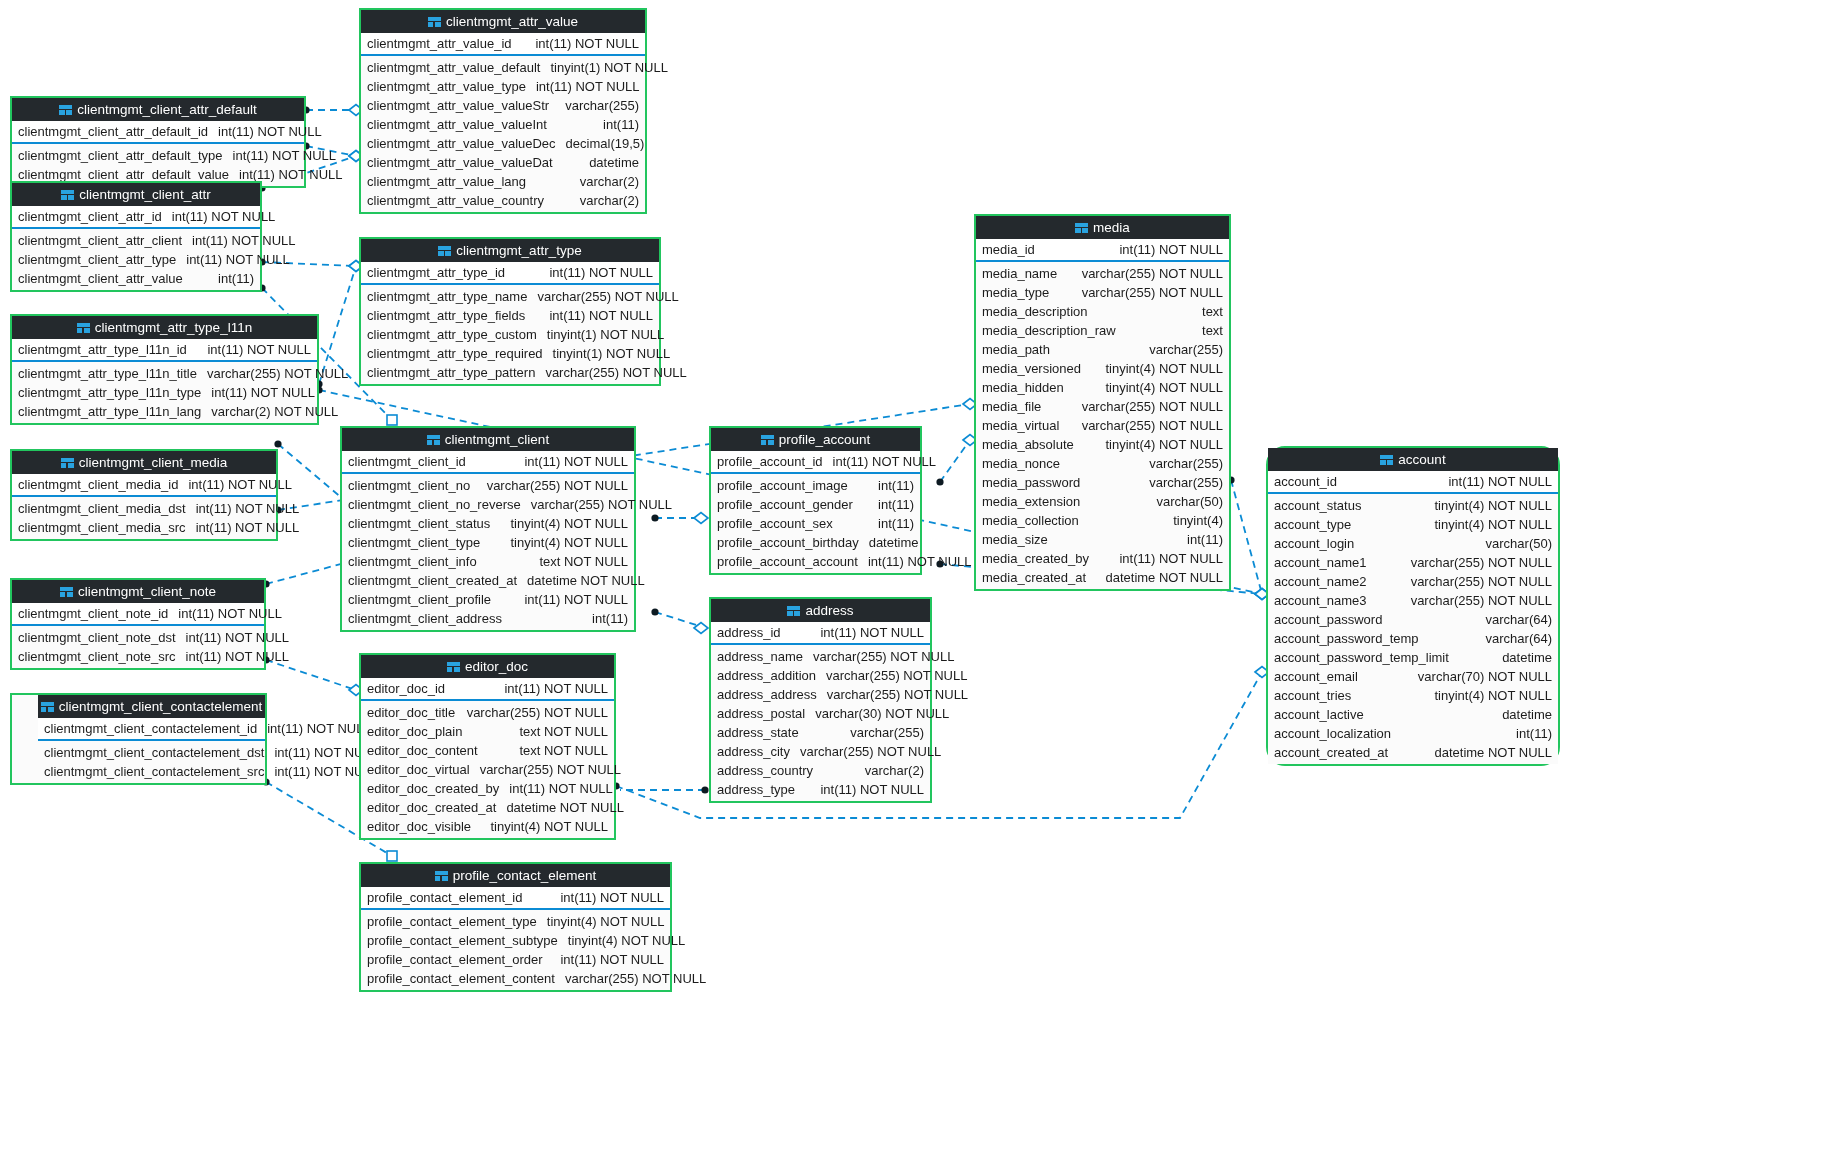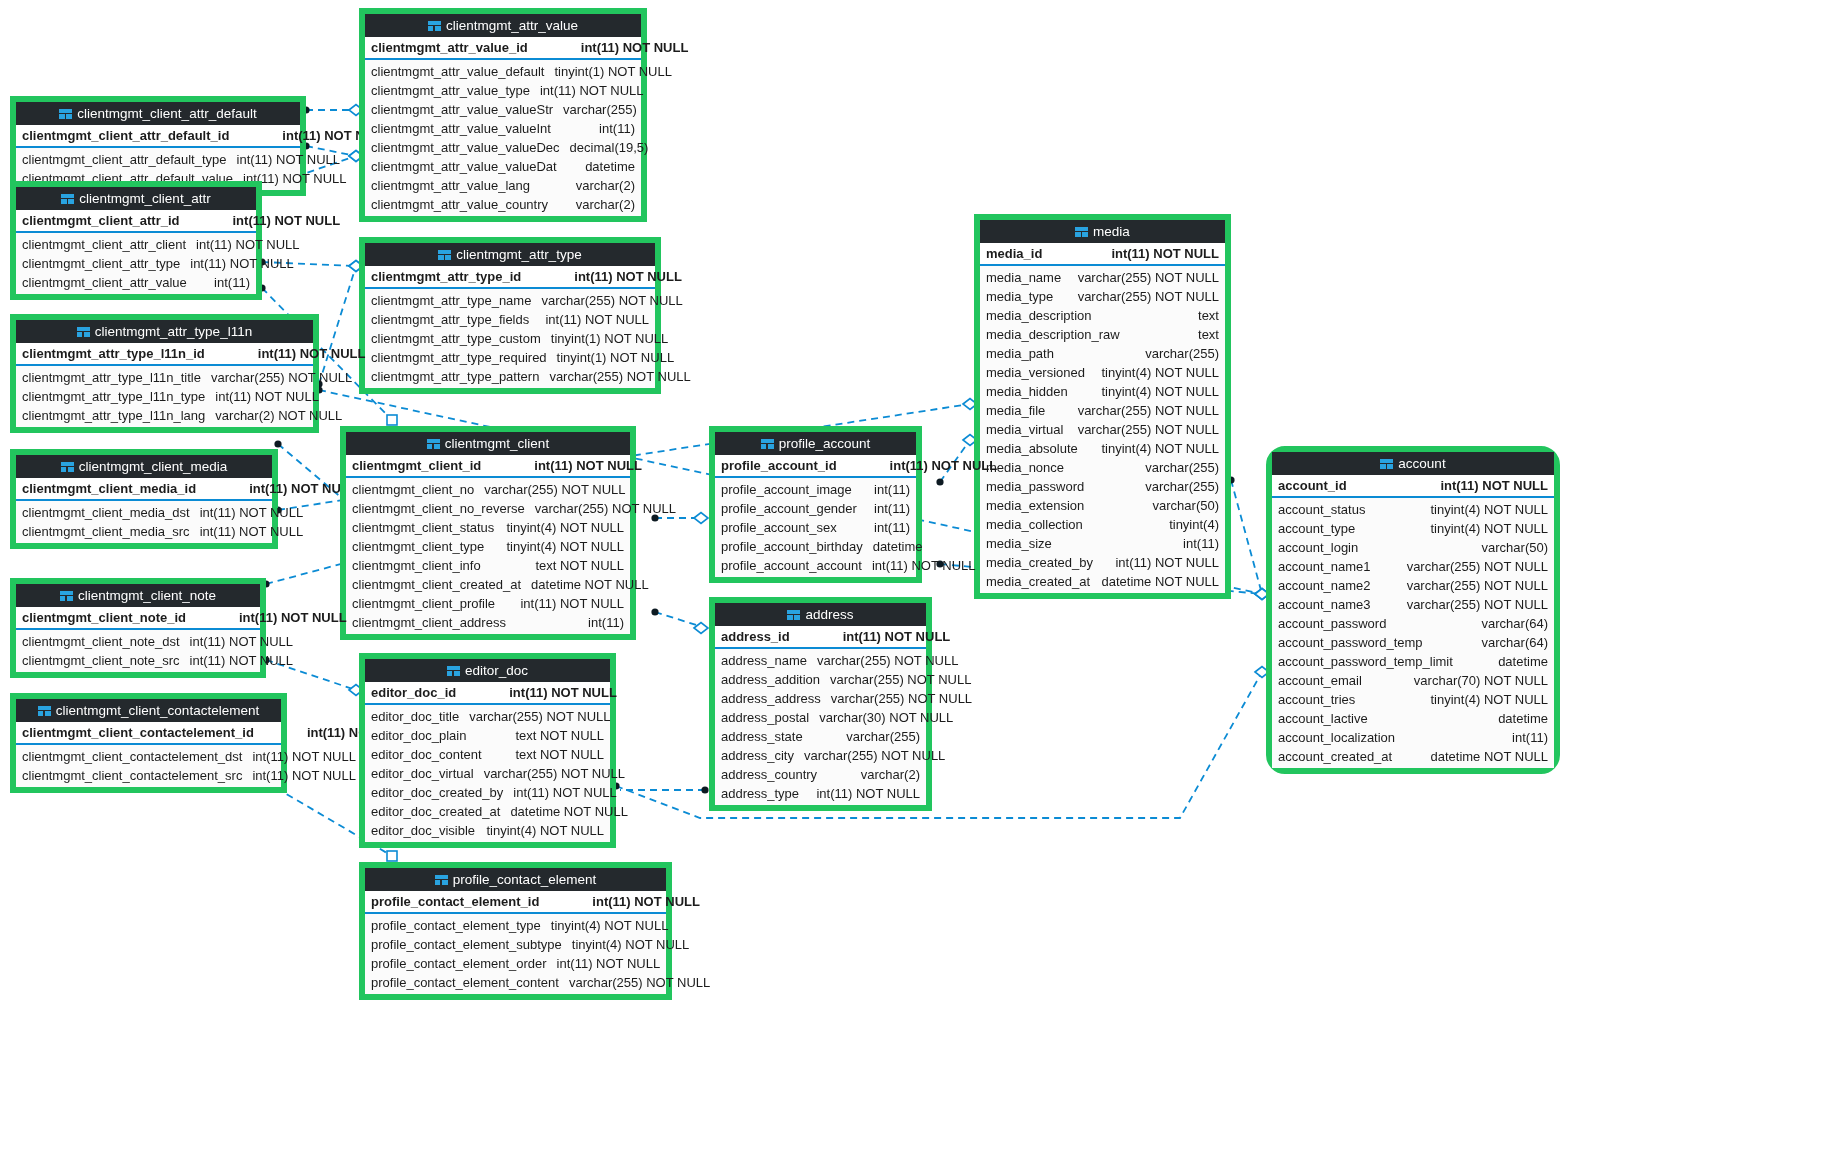--- a/index.html
+++ b/index.html
@@ -2,34 +2,34 @@
 <html><head>
 <meta charset="utf-8">
 <title>ER Diagram</title>
 <style>
   html,body{margin:0;padding:0;background:#ffffff;}
   body{width:1842px;height:1170px;position:relative;overflow:hidden;
        font-family:"Liberation Sans","DejaVu Sans",sans-serif;}
   #canvas{position:absolute;left:0;top:0;width:1842px;height:1170px;}
   #links{position:absolute;left:0;top:0;width:1842px;height:1170px;pointer-events:none;}
 
-  .tbl{position:absolute;box-sizing:border-box;border:6px solid #22c55e;background:#fbfbfb;}
+  .tbl{position:absolute;box-sizing:border-box;border:2px solid #22c55e;background:#fbfbfb;}
   .tbl .hdr{background:#24292d;color:#ffffff;font-size:13.5px;height:23px;line-height:23px;
             text-align:center;white-space:nowrap;position:relative;}
   .tbl .hdr .tic{display:inline-block;width:13px;height:10px;vertical-align:-1px;margin-right:5px;position:relative;}
   .tbl .hdr .tic i{position:absolute;background:#29a3e0;display:block;}
   .tbl .hdr .tic i.b1{left:0;top:0;width:13px;height:3.5px;}
   .tbl .hdr .tic i.b2{left:0;top:4.5px;width:5.5px;height:5.5px;}
   .tbl .hdr .tic i.b3{left:7px;top:4.5px;width:6px;height:5.5px;}
   .tbl .hdr .tlbl{display:inline-block;}
 
   .tbl .pk{border-bottom:2px solid #0b8bd4;background:#ffffff;}
   .row{display:flex;align-items:center;height:19px;line-height:19px;font-size:13px;
        color:#1c1c1c;padding:0 6px;white-space:nowrap;box-sizing:border-box;}
-  .row.pkrow{font-weight:bold;height:21px;line-height:21px;gap:43px;}
+  .row.pkrow{font-weight:normal;height:21px;line-height:21px;}
   .row .fn{flex:0 0 auto;}
   .row .ft{flex:1 1 auto;text-align:right;padding-left:10px;color:#1c1c1c;}
   .fields{padding:2px 0 2px 0;background:#fbfbfb;}
 </style>
 </head>
 <body>
 
 <div id="canvas">
   <svg id="links">
       <g>
@@ -561,21 +561,21 @@
           <div class="row">
             <span class="fn">address_country</span>
             <span class="ft">varchar(2)</span>
           </div>
           <div class="row">
             <span class="fn">address_type</span>
             <span class="ft">int(11) NOT NULL</span>
           </div>
         </div>
       </div>
-      <div class="tbl" style="left: 10px; top: 693px; width: 277px;">
+      <div class="tbl" style="left: 10px; top: 693px; width: 257px; padding-left: 26px;">
         <div class="hdr"><span class="tic"><i class="b1"></i><i class="b2"></i><i class="b3"></i></span><span class="tlbl">clientmgmt_client_contactelement</span></div>
         <div class="pk">
           <div class="row pkrow">
             <span class="fn">clientmgmt_client_contactelement_id</span>
             <span class="ft">int(11) NOT NULL</span>
           </div>
         </div>
         <div class="fields">
           <div class="row">
             <span class="fn">clientmgmt_client_contactelement_dst</span>

